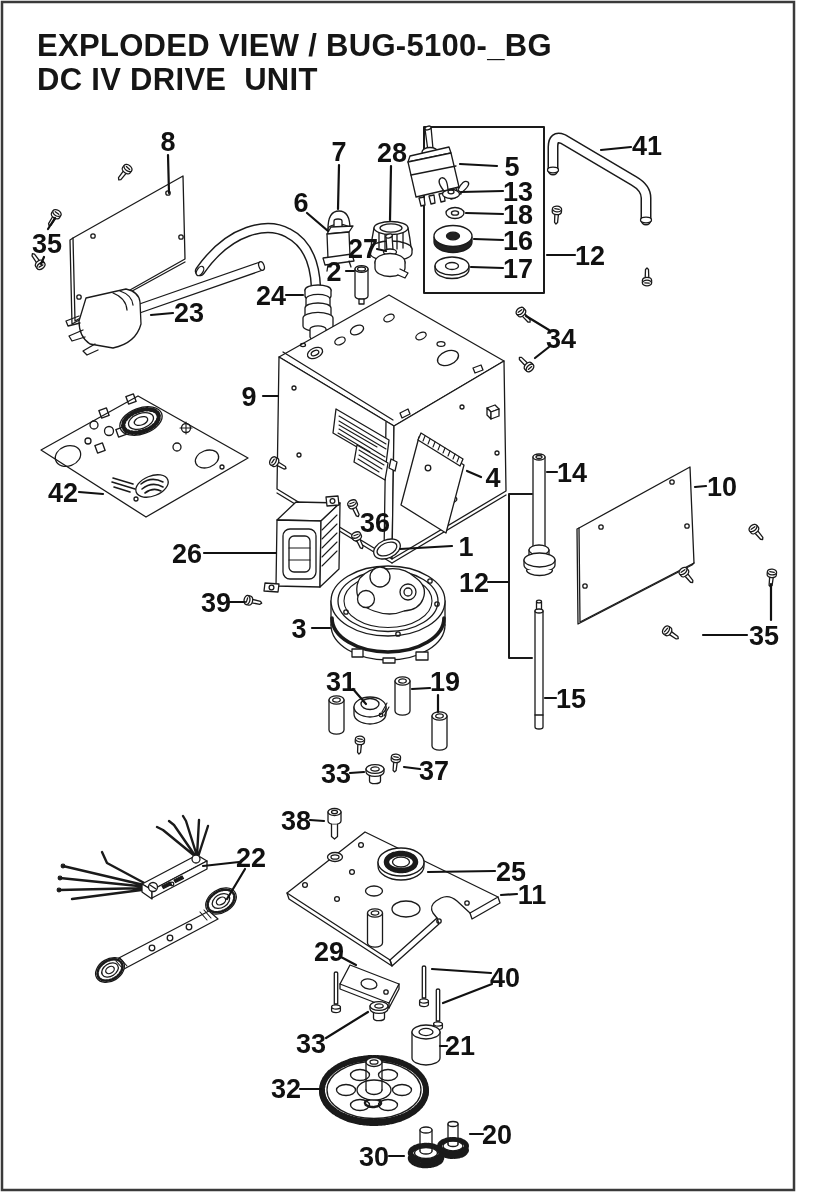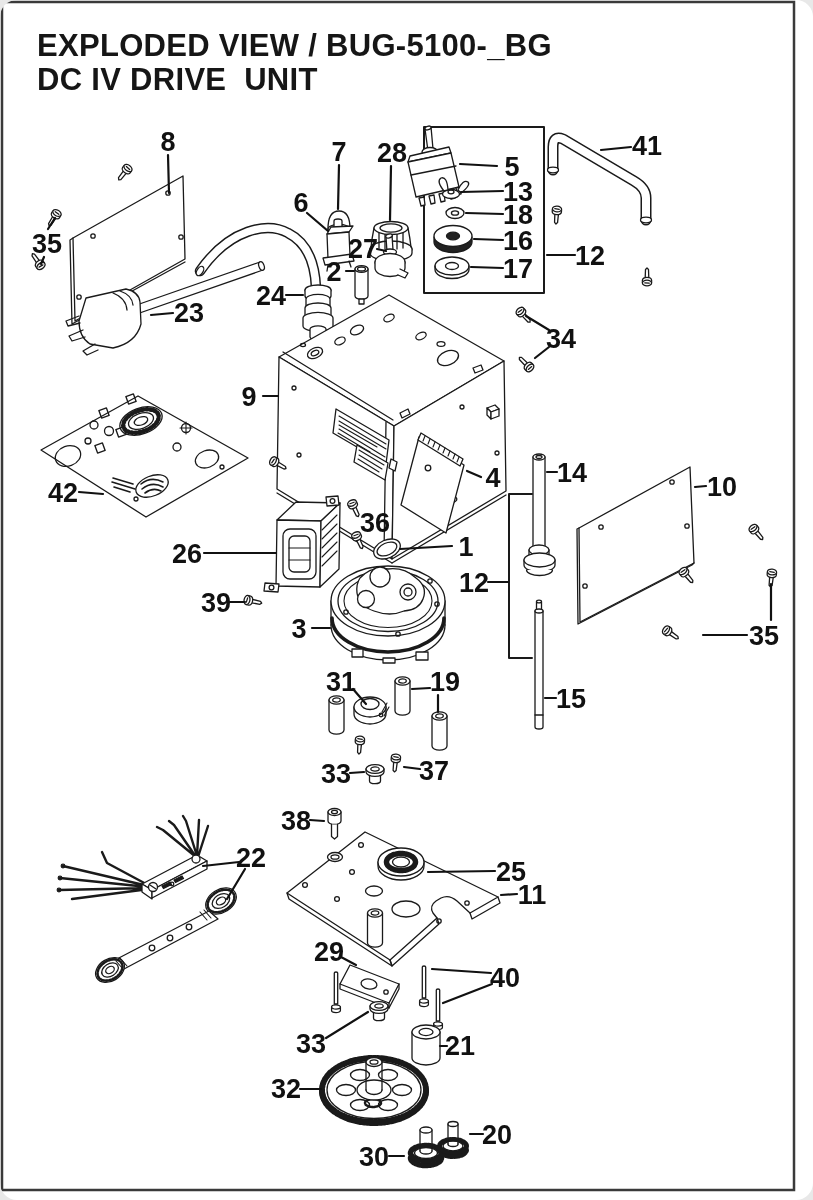--- a/index.html
+++ b/index.html
@@ -1,17 +1,17 @@
 <!DOCTYPE html>
 <html><head>
 <meta charset="utf-8">
 <style>
   html,body{margin:0;padding:0;background:#e8e8e8;}
   .page{position:relative;width:813px;height:1200px;background:#ffffff;overflow:hidden;
-        font-family:"Liberation Sans",sans-serif;border-radius:17px;}
+        font-family:"Liberation Sans",sans-serif;}
   svg{display:block;position:absolute;top:0;left:0;}
   .t1{font:bold 31px "Liberation Sans",sans-serif;fill:#161616;letter-spacing:.3px;}
   #labels-layer text{font:bold 27px "Liberation Sans",sans-serif;fill:#111;text-anchor:middle;}
   #labels-layer line{stroke:#111;stroke-width:2.2;stroke-linecap:round;}
   .ink{stroke:#1a1a1a;fill:none;stroke-width:1.3;stroke-linecap:round;stroke-linejoin:round;}
 </style>
 </head>
 <body>
 
 <div class="page">

